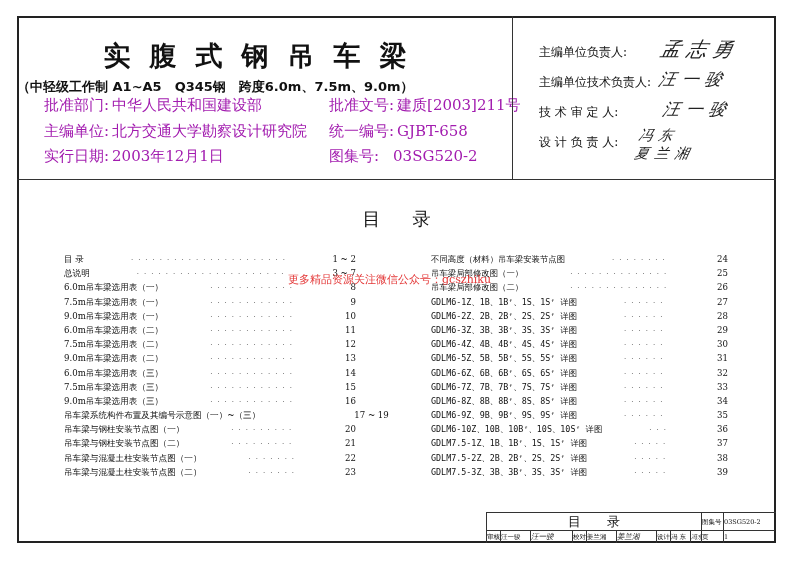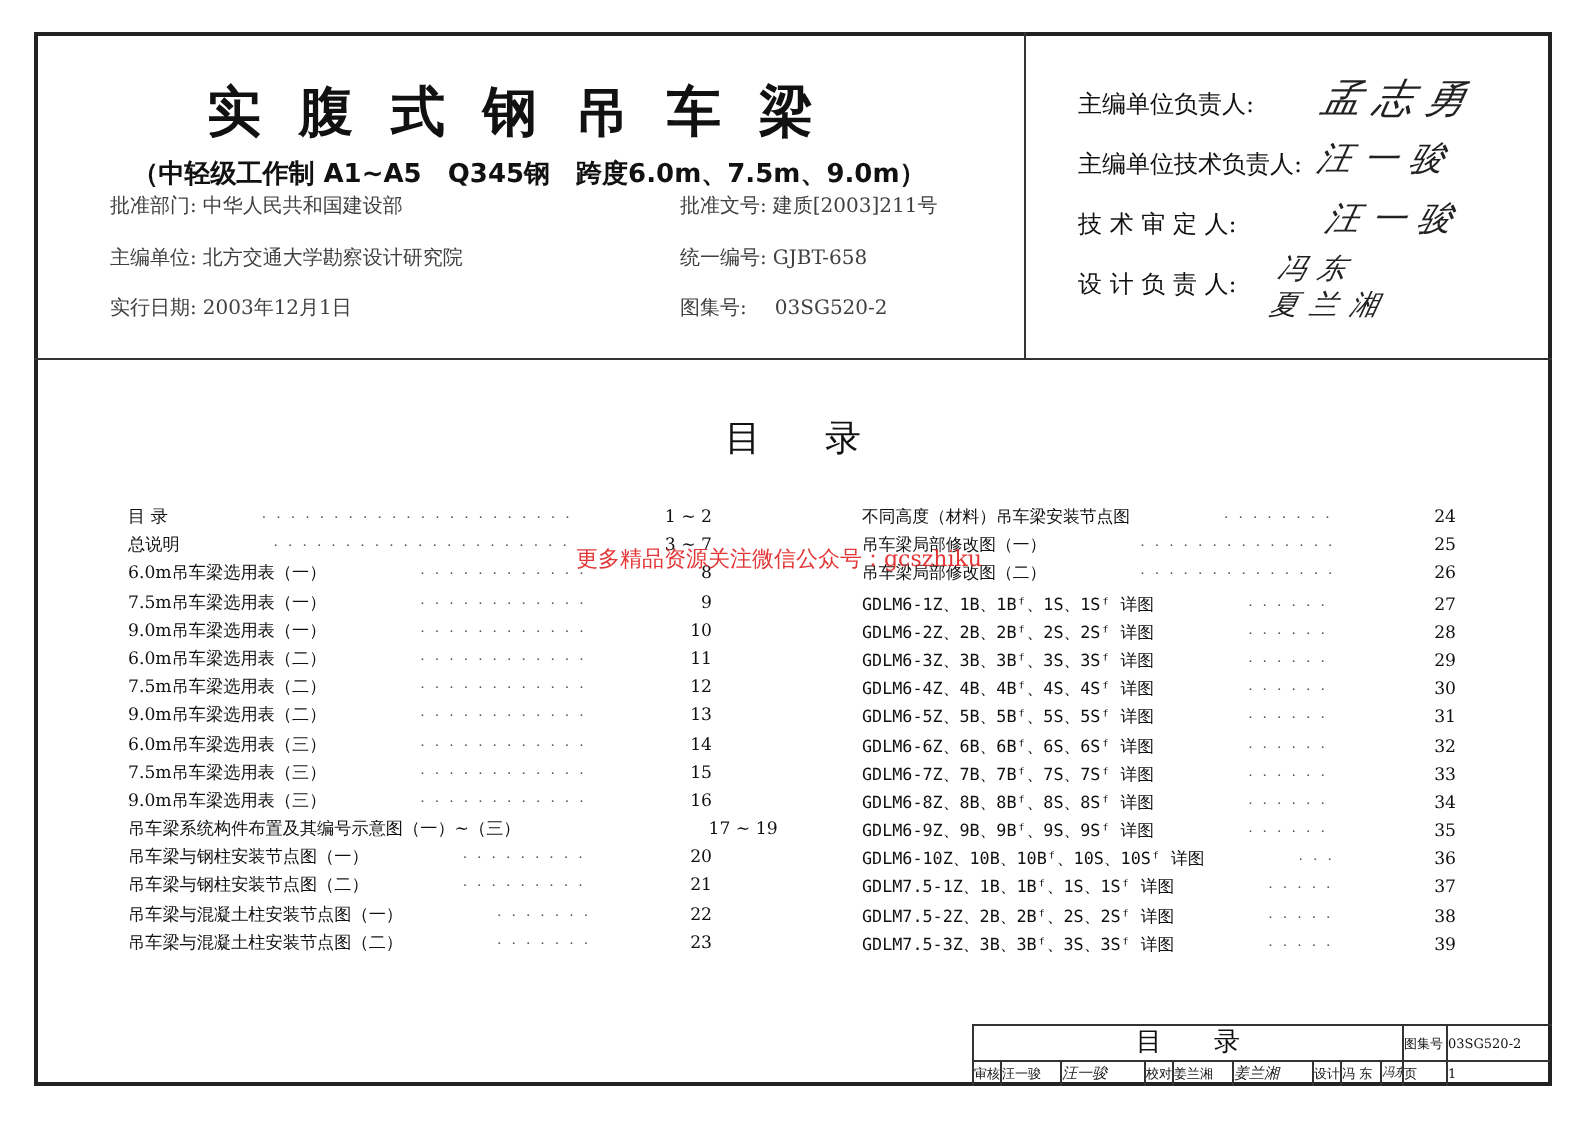--- a/index.html
+++ b/index.html
@@ -8,24 +8,24 @@
   .frame { position: absolute; left: 17px; top: 16px; width: 759px; height: 527px;
            border: 2px solid #222; box-sizing: border-box; }
   .header-left { position: absolute; left: 17px; top: 16px; width: 495px; height: 163px; text-decoration: underline; }
   .header-right { position: absolute; left: 512px; top: 16px; width: 264px; height: 163px;
                   border-left: 1.5px solid #333; box-sizing: border-box; }
   .header-bottom-line { position: absolute; left: 17px; top: 179px; width: 759px; height: 0;
                         border-top: 1.5px solid #333; }
   .main-title { position: absolute; left: 0; width: 495px; top: 22px; text-align: center;
                 font-family: "DejaVu Sans", "Liberation Sans", sans-serif; font-weight: bold;
                 font-size: 27px; letter-spacing: 19px; color: #111; }
-  .subtitle { position: absolute; left: 0; width: 495px; top: 62px; text-align: center;
+  .subtitle { position: absolute; left: 0; width: 495px; top: 62px; text-align: left;
               font-family: "DejaVu Sans", "Liberation Sans", sans-serif; font-weight: bold;
               font-size: 13px; color: #111; }
-  .info-row { position: absolute; font-size: 10px; white-space: nowrap; color: #404040; margin-left: 11px; }
+  .info-row { position: absolute; font-size: 15px; white-space: nowrap; color: #a21caf; }
   .info-row .lbl { display: inline-block; }
   .info-row .val { display: inline-block; margin-left: 3px; }
   .sign-row { position: absolute; left: 26px; font-size: 12px; white-space: nowrap; color: #111; }
   .sig { position: absolute; font-family: "DejaVu Serif", serif; font-style: italic;
          font-size: 20px; color: #222; letter-spacing: 6px; transform: skewX(-12deg); }
   .toc-title { position: absolute; left: 0; width: 793px; top: 207px; text-align: center;
                font-size: 18px; letter-spacing: 32px; padding-left: 32px; box-sizing: border-box; }
   .toc-col { position: absolute; top: 252px; }
   .toc-item { position: relative; height: 14.2px; font-size: 8.6px; line-height: 14.2px;
               white-space: nowrap; display: flex; align-items: baseline; gap: 43px; }

